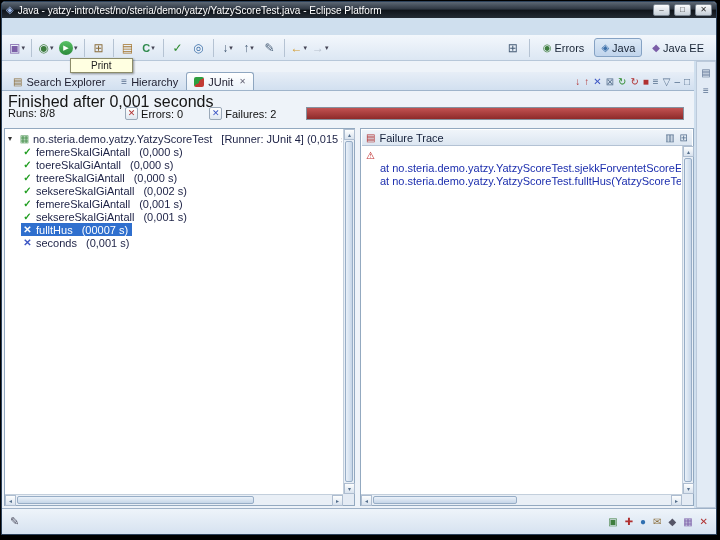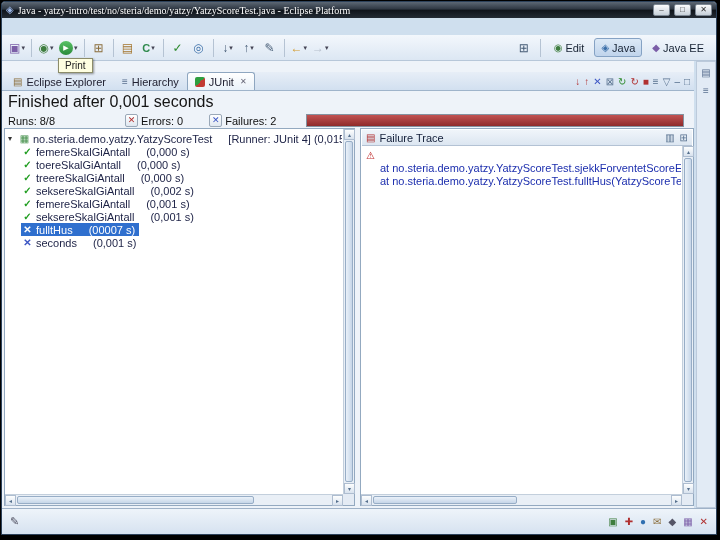--- a/index.html
+++ b/index.html
@@ -7,21 +7,21 @@
   body { background:#000; font-family:"Liberation Sans", sans-serif; overflow:hidden; position:relative; }
 
   .window { position:absolute; left:1px; top:1px; width:716px; height:534px;
             background:#cfdfee; border:1px solid #2c415a; border-radius:4px 4px 0 0; }
 
   
   .titlebar { position:absolute; left:0; top:0; right:0; height:16px;
               background:linear-gradient(#5c6774,#2e3742 45%,#0f141a 50%,#232b34);
               display:flex; align-items:center; gap:4px; padding:0 4px; border-radius:3px 3px 0 0; }
   .app-icon { color:#9db8e8; font-size:10px; line-height:10px; }
-  .titlebar .title { flex:1; color:#fff; font-size:10px; white-space:nowrap; overflow:hidden;font-family:Liberation Serif, serif; }
+  .titlebar .title { flex:1; color:#fff; font-size:10px; white-space:nowrap; overflow:hidden; }
   .winbtn { width:17px; height:12px; background:linear-gradient(#fbfcfd,#c7d0d9);
             border:1px solid #7d8894; border-radius:2px; font-size:8px; line-height:10px;
             text-align:center; color:#333; }
 
   
   .menubar { position:absolute; top:16px; left:0; right:0; height:17px;
              background:linear-gradient(#f4f8fc,#dbe7f3); border-bottom:1px solid #bccadb;
              display:flex; align-items:center; padding-left:4px; }
   .menu-item { font-size:11px; color:#1a1a1a; padding:1px 7px; }
 
@@ -46,23 +46,23 @@
   .persp-icon { font-size:10px; }
   .pi-debug{color:#3e7d3e}.pi-java{color:#3a6ea8}.pi-javaee{color:#7b5ea7}
 
   
   .viewbg { position:absolute; top:59px; left:0; width:692px; height:447px; background:#eef3f9; }
   .fastview { position:absolute; top:59px; left:694px; width:20px; height:447px;
               background:#e2ebf5; border:1px solid #bccadb; display:flex; flex-direction:column;
               align-items:center; padding-top:5px; gap:7px; font-size:10px; color:#5a7090; }
 
   
-  .tooltip { position:absolute; left:56px; top:56px; z-index:99; background:#ffffe1;
+  .tooltip { position:absolute; left:68px; top:56px; z-index:99; background:#ffffe1;
              border:1px solid #8c8c6a; box-shadow:1px 1px 2px rgba(0,0,0,.4);
-             font-size:10px; color:#222; padding:1px 6px; }
+             font-size:10px; color:#222; padding:1px 20px; }
 
   
   .tabrow { position:absolute; top:70px; left:0; width:692px; height:19px;
             background:linear-gradient(#e7eef7,#d2e0f0); border-bottom:1px solid #9fb4cb;
             display:flex; align-items:flex-end; padding-left:3px; }
   .tab { display:inline-flex; align-items:center; gap:4px; font-size:11px; height:18px;
          padding:0 7px; color:#223; border:1px solid transparent; border-bottom:none; }
   .tab.active { background:linear-gradient(#ffffff,#e9f1f9); border-color:#8ea6c0; border-radius:3px 3px 0 0; }
   .tab-icon { font-size:10px; }
   .ti-pkg{color:#8a6d3b}.ti-hier{color:#5a7090}
@@ -70,21 +70,21 @@
                  background:linear-gradient(135deg,#2f9e3f 50%,#c23b34 50%); }
   .tab-close { font-size:8px; color:#667; margin-left:2px; }
   .view-tools { margin-left:auto; display:flex; align-items:center; gap:4px; padding:0 4px 2px 0; }
   .vt { font-size:10px; line-height:12px; color:#456; }
   .vt-red{color:#b03030}.vt-blue{color:#3b55c4}.vt-green{color:#2e8b2e}.vt-grey{color:#56708e}
 
   
   .finished { position:absolute; top:91px; left:0; width:692px; height:13px;
               font-size:16px; color:#141414; padding-left:6px; }
   .counters { position:absolute; top:105px; left:0; width:692px; height:20px;
-              display:flex; align-items:flex-end; font-size:11px; color:#101010; padding:0 6px; }
+              display:flex; align-items:flex-start; font-size:11px; color:#101010; padding:0 6px; }
   .cgrp { display:inline-flex; align-items:center; gap:3px; }
   .grp-errors { margin-left:70px; }
   .grp-failures { margin-left:26px; }
   .badge { width:13px; height:13px; font-size:9px; line-height:11px; text-align:center;
            border:1px solid #9aa8b8; background:linear-gradient(#fff,#dfe7f0); border-radius:2px; }
   .badge.err { color:#b03030; }
   .badge.fail { color:#3b55c4; }
   .progress { flex:1; height:13px; margin-left:30px; margin-right:4px;
               border:1px solid #84919f; background:#c9d4e0; }
   .progress-fill { width:100%; height:100%; background:linear-gradient(#c25252,#8e2a2a); }
@@ -97,21 +97,21 @@
   .trow { display:flex; align-items:center; height:13px; font-size:11px; color:#1c2145;
           white-space:nowrap; width:max-content; padding-right:4px; }
   .trow.indent { margin-left:13px; }
   .trow.selected { background:#2f6fce; color:#fff; }
   .trow.selected .tmeta, .trow.selected .ticon { color:#fff; }
   .expander { width:10px; font-size:8px; color:#333; }
   .ticon { width:13px; text-align:center; font-size:10px; margin-right:2px; }
   .ticon.suite { color:#3f8d46; }
   .ticon.pass { color:#1f9d1f; font-weight:bold; }
   .ticon.fail { color:#3b55c4; font-weight:bold; }
-  .tname { margin-right:16px; }
+  .tname { margin-right:9px; }
   .tmeta { color:#1c2145; }
 
   .sash { position:absolute; top:126px; left:353px; width:5px; height:378px; background:#eef3f9; }
 
   .trace-panel { position:absolute; top:126px; left:358px; width:334px; height:378px;
                  background:#fff; border:1px solid #93a9c0; }
   .trace-header { position:absolute; left:1px; top:1px; right:1px; height:16px;
                   background:linear-gradient(#f0f5fa,#dce6f1); border-bottom:1px solid #b3c2d4;
                   display:flex; align-items:center; gap:4px; padding:0 4px;
                   font-size:11px; color:#14203a; }
@@ -220,21 +220,21 @@
       <span class="caret">▾</span>
     </span>
 
     <span class="persp-area">
       <span class="tb">
         <span class="gi c-ann">⊞</span>
       </span>
       <span class="tsep"></span>
       <span class="persp-btn">
         <span class="persp-icon pi-debug">◉</span>
-        <span>Edit</span>
+        <span>Errors</span>
       </span>
       <span class="persp-btn active">
         <span class="persp-icon pi-java">◈</span>
         <span>Java</span>
       </span>
       <span class="persp-btn">
         <span class="persp-icon pi-javaee">◆</span>
         <span>Java EE</span>
       </span>
     </span>
@@ -244,21 +244,21 @@
   <div class="fastview">
     <span>▤</span>
     <span>≡</span>
   </div>
 
   <div class="tooltip">Print</div>
 
   <div class="tabrow">
     <span class="tab">
       <span class="tab-icon ti-pkg">▤</span>
-      <span>Eclipse Explorer</span>
+      <span>Search Explorer</span>
     </span>
     <span class="tab">
       <span class="tab-icon ti-hier">≡</span>
       <span>Hierarchy</span>
     </span>
     <span class="tab active">
       <span class="junit-glyph"></span>
       <span>JUnit</span>
       <span class="tab-close">✕</span>
     </span>

